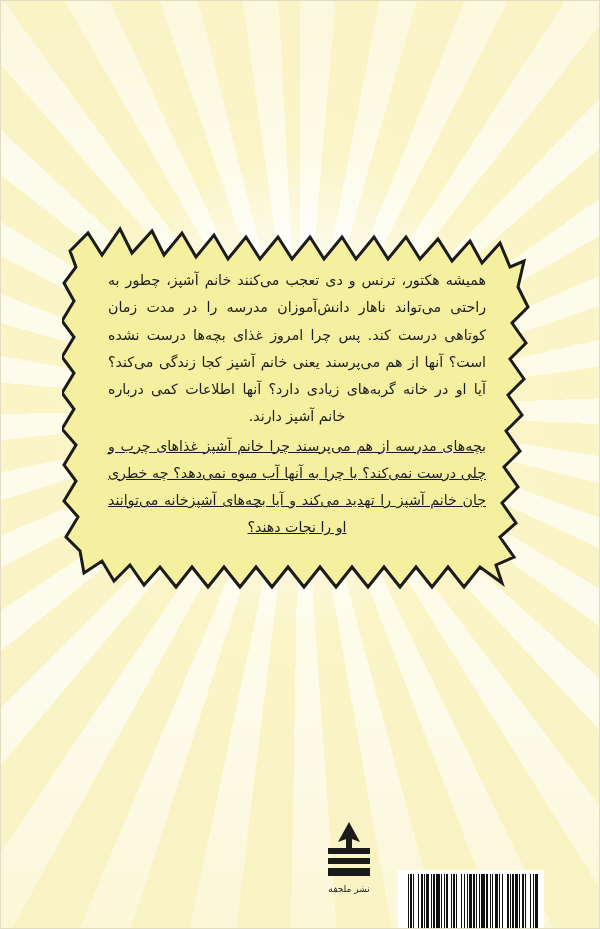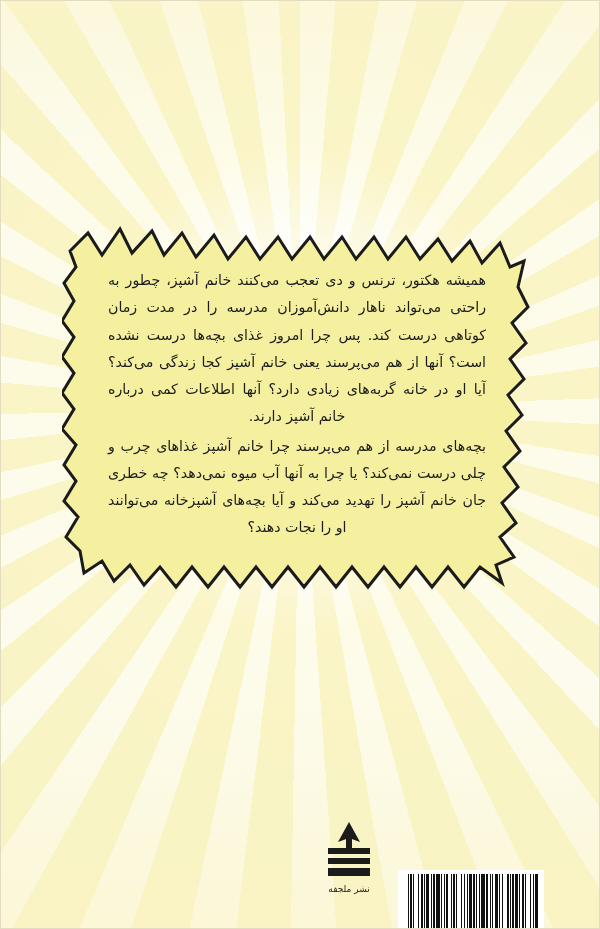--- a/index.html
+++ b/index.html
@@ -84,20 +84,21 @@
     font-size: 14.2px;
     line-height: 1.92;
     color: #1b1b1b;
     letter-spacing: 0.2px;
   }
   .burst-text p {
     margin: 0 0 2px 0;
   }
   .burst-text p.last {
     text-align-last: center;
+    text-decoration: underline;
   }
 
   
   .logo {
     position: absolute;
     left: 312px;
     top: 820px;
     width: 74px;
     height: 82px;
     text-align: center;

